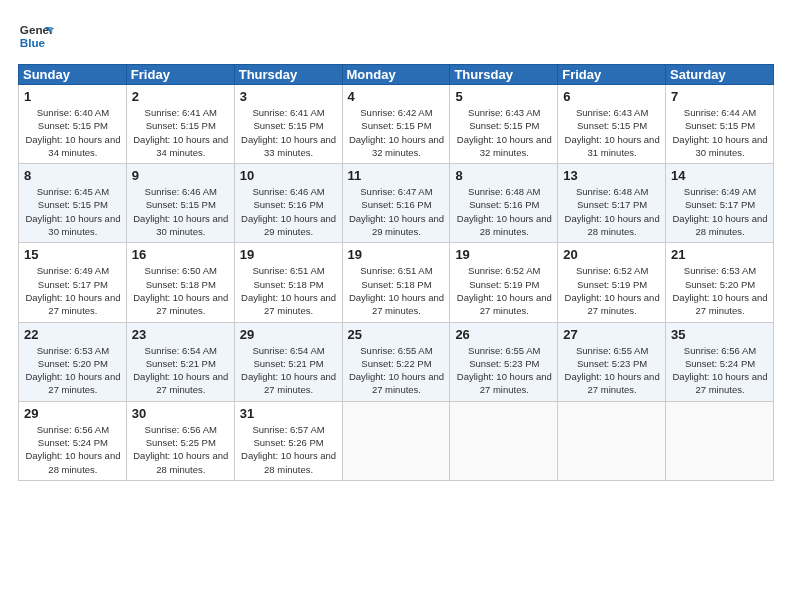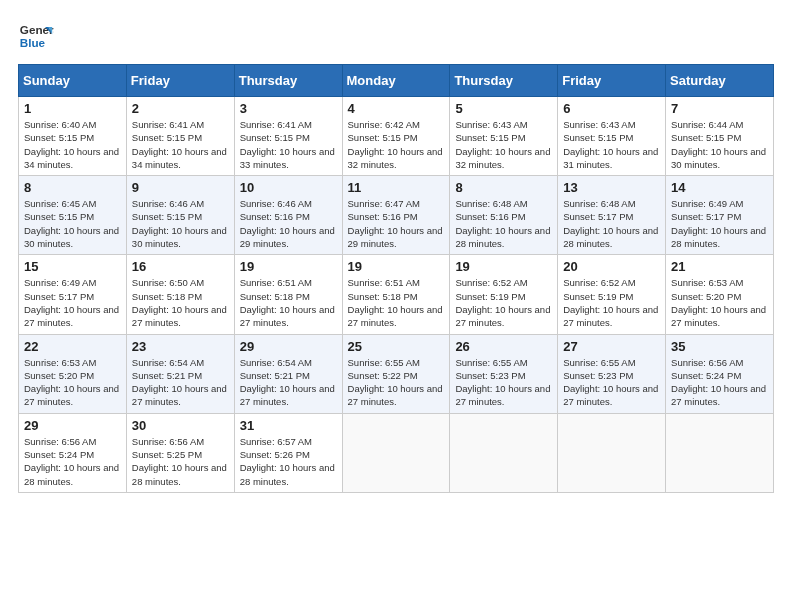--- a/index.html
+++ b/index.html
@@ -48,21 +48,21 @@
     .calendar {
       width: 100%;
       border-collapse: collapse;
       font-size: 10.5px;
     }
     .calendar thead tr th {
       background: #2a6db5;
       color: #fff;
       font-size: 13px;
       font-weight: bold;
-      padding: 8px 4px;
+      padding: 2px 4px;
       border: 1px solid #1a5a9a;
       text-align: left;
     }
     .calendar tbody tr td {
       border: 1px solid #ccc;
       vertical-align: top;
       padding: 4px 4px 4px 5px;
       width: calc(100% / 7);
       min-height: 70px;
       background: #fff;
@@ -74,20 +74,21 @@
       font-size: 13px;
       font-weight: bold;
       color: #222;
       display: block;
       margin-bottom: 2px;
     }
     .day-info {
       font-size: 9.5px;
       color: #333;
       line-height: 1.4;
+      text-align: center;
     }
     .empty-cell {
       background: #f9f9f9 !important;
     }
   </style>
 </head>
 <body>
 
 <div class="page">
   <div class="header-row">

